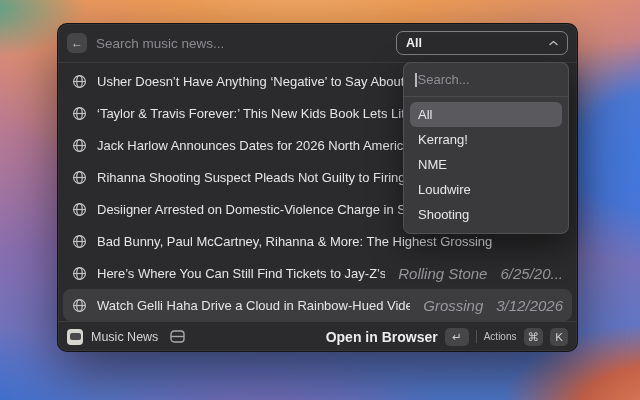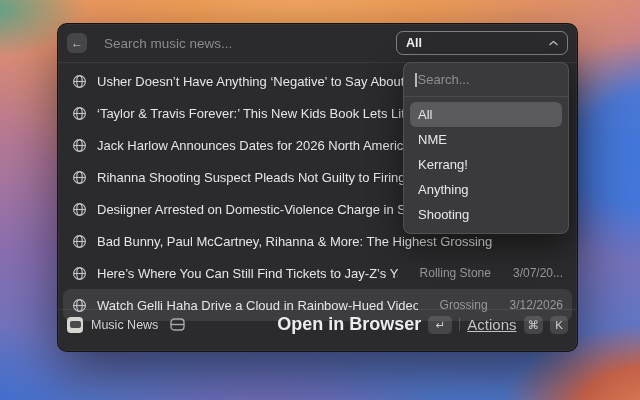--- a/index.html
+++ b/index.html
@@ -30,21 +30,21 @@
   
   .hdr { height:38px; display:flex; align-items:center; padding:0 9px; }
   .back-btn {
     width:20px; height:20px; border-radius:6px; background:rgba(255,255,255,.13);
     color:#c9c9cd; font-size:12px; display:flex; align-items:center; justify-content:center;
     border:none; cursor:default; flex:0 0 auto;
   }
   .hdr-search {
     flex:1; background:transparent; border:none; outline:none;
     font-family:"Liberation Sans", sans-serif; font-size:13.5px; color:#e8e8ea;
-    margin-left:17px; min-width:0;
+    margin-left:9px; min-width:0;
   }
   .hdr-search::placeholder { color:#8c8c91; }
   .filter-btn {
     width:172px; height:24px; border-radius:7px; background:transparent;
     border:1px solid rgba(255,255,255,.4);
     display:flex; align-items:center; padding:0 9px; flex:0 0 auto;
     color:#f0f0f2; font-size:12.5px; font-weight:bold; cursor:default;
     font-family:"Liberation Sans", sans-serif;
   }
   .filter-btn .chev { margin-left:auto; display:flex; align-items:center; }
@@ -56,42 +56,42 @@
     height:32px; display:flex; align-items:center; padding:0 9px;
     border-radius:8px; cursor:default;
   }
   .row.selected { background:#3d3d40; }
   .globe { flex:0 0 auto; margin-right:10px; display:flex; }
   .row .title {
     flex:1 1 auto; min-width:0; overflow:hidden; white-space:nowrap;
     font-size:13px; color:#e6e6e9;
   }
   .row .source, .row .date {
-    flex:0 0 auto; white-space:nowrap; font-size:12px; color:#98989d; margin-left:22px;
+    flex:0 0 auto; white-space:nowrap; font-size:15px; color:#98989d; margin-left:13px;font-style:italic;
   }
   .row .source:empty, .row .date:empty { display:none; margin-left:0; }
 
   
   .ftr {
-    position:absolute; left:0; right:0; bottom:12px; height:30px;
+    position:absolute; left:0; right:0; bottom:0; height:30px;
     border-top:1px solid rgba(255,255,255,.08);
     display:flex; align-items:center; padding:0 9px; gap:8px;
     border-radius:0 0 10px 10px;
   }
   .app-icon {
     width:16px; height:16px; border-radius:4px; background:#d8d6d1;
     display:flex; align-items:center; justify-content:center; flex:0 0 auto;
   }
   .app-icon .inner { width:11px; height:7px; border-radius:2px; background:#4a4a4c; }
   .ftr-label { font-size:12.5px; color:#d4d4d7; }
   .drive-ic { display:flex; margin-left:4px; }
   .ftr-right { margin-left:auto; display:flex; align-items:center; gap:7px; }
   .action-btn { display:flex; align-items:center; gap:7px; background:none; border:none; cursor:default; font-family:"Liberation Sans", sans-serif; }
-  .primary-label { font-size:18px; font-weight:bold; color:#ededf0; }
-  .actions-label { font-size:15px; color:#c2c2c7;text-decoration:underline; }
+  .primary-label { font-size:14px; font-weight:bold; color:#ededf0; }
+  .actions-label { font-size:10px; color:#c2c2c7; }
   .keycap {
     min-width:18px; height:18px; padding:0 4px; border-radius:5px;
     background:rgba(255,255,255,.13); color:#cfcfd4; font-size:11.5px;
     display:flex; align-items:center; justify-content:center;
   }
   .keycap.wide { min-width:24px; }
   .vsep { width:1px; height:13px; background:rgba(255,255,255,.18); }
 
   
   .panel {
@@ -227,21 +227,21 @@
       <svg width="15" height="15" viewBox="0 0 16 16">
             <g fill="none" stroke="#c4c4c8" stroke-width="1.25">
               <circle cx="8" cy="8" r="6.3"></circle>
               <ellipse cx="8" cy="8" rx="2.9" ry="6.3"></ellipse>
               <line x1="1.7" y1="8" x2="14.3" y2="8"></line>
             </g>
           </svg>
     </span>
     <span class="title">Here’s Where You Can Still Find Tickets to Jay-Z’s Yankee Stadium S...</span>
     <span class="source">Rolling Stone</span>
-    <span class="date">3/07/20...</span>
+    <span class="date">6/25/20...</span>
   </li>
 
   <li class="row selected">
     <span class="globe">
       <svg width="15" height="15" viewBox="0 0 16 16">
             <g fill="none" stroke="#c4c4c8" stroke-width="1.25">
               <circle cx="8" cy="8" r="6.3"></circle>
               <ellipse cx="8" cy="8" rx="2.9" ry="6.3"></ellipse>
               <line x1="1.7" y1="8" x2="14.3" y2="8"></line>
             </g>
@@ -284,29 +284,29 @@
     <span class="caret"></span>
     <input class="panel-input" type="text" placeholder="Search..." style="">
   </div>
   <div class="panel-divider"></div>
   <ul class="options">
   <li class="option highlighted">
     <span>All</span>
   </li>
 
   <li class="option">
+    <span>Kerrang!</span>
+  </li>
+
+  <li class="option">
     <span>NME</span>
   </li>
 
   <li class="option">
-    <span>Kerrang!</span>
-  </li>
-
-  <li class="option">
-    <span>Anything</span>
+    <span>Loudwire</span>
   </li>
 
   <li class="option">
     <span>Shooting</span>
   </li>
 
 </ul>
 </div>
 
 </body></html>

